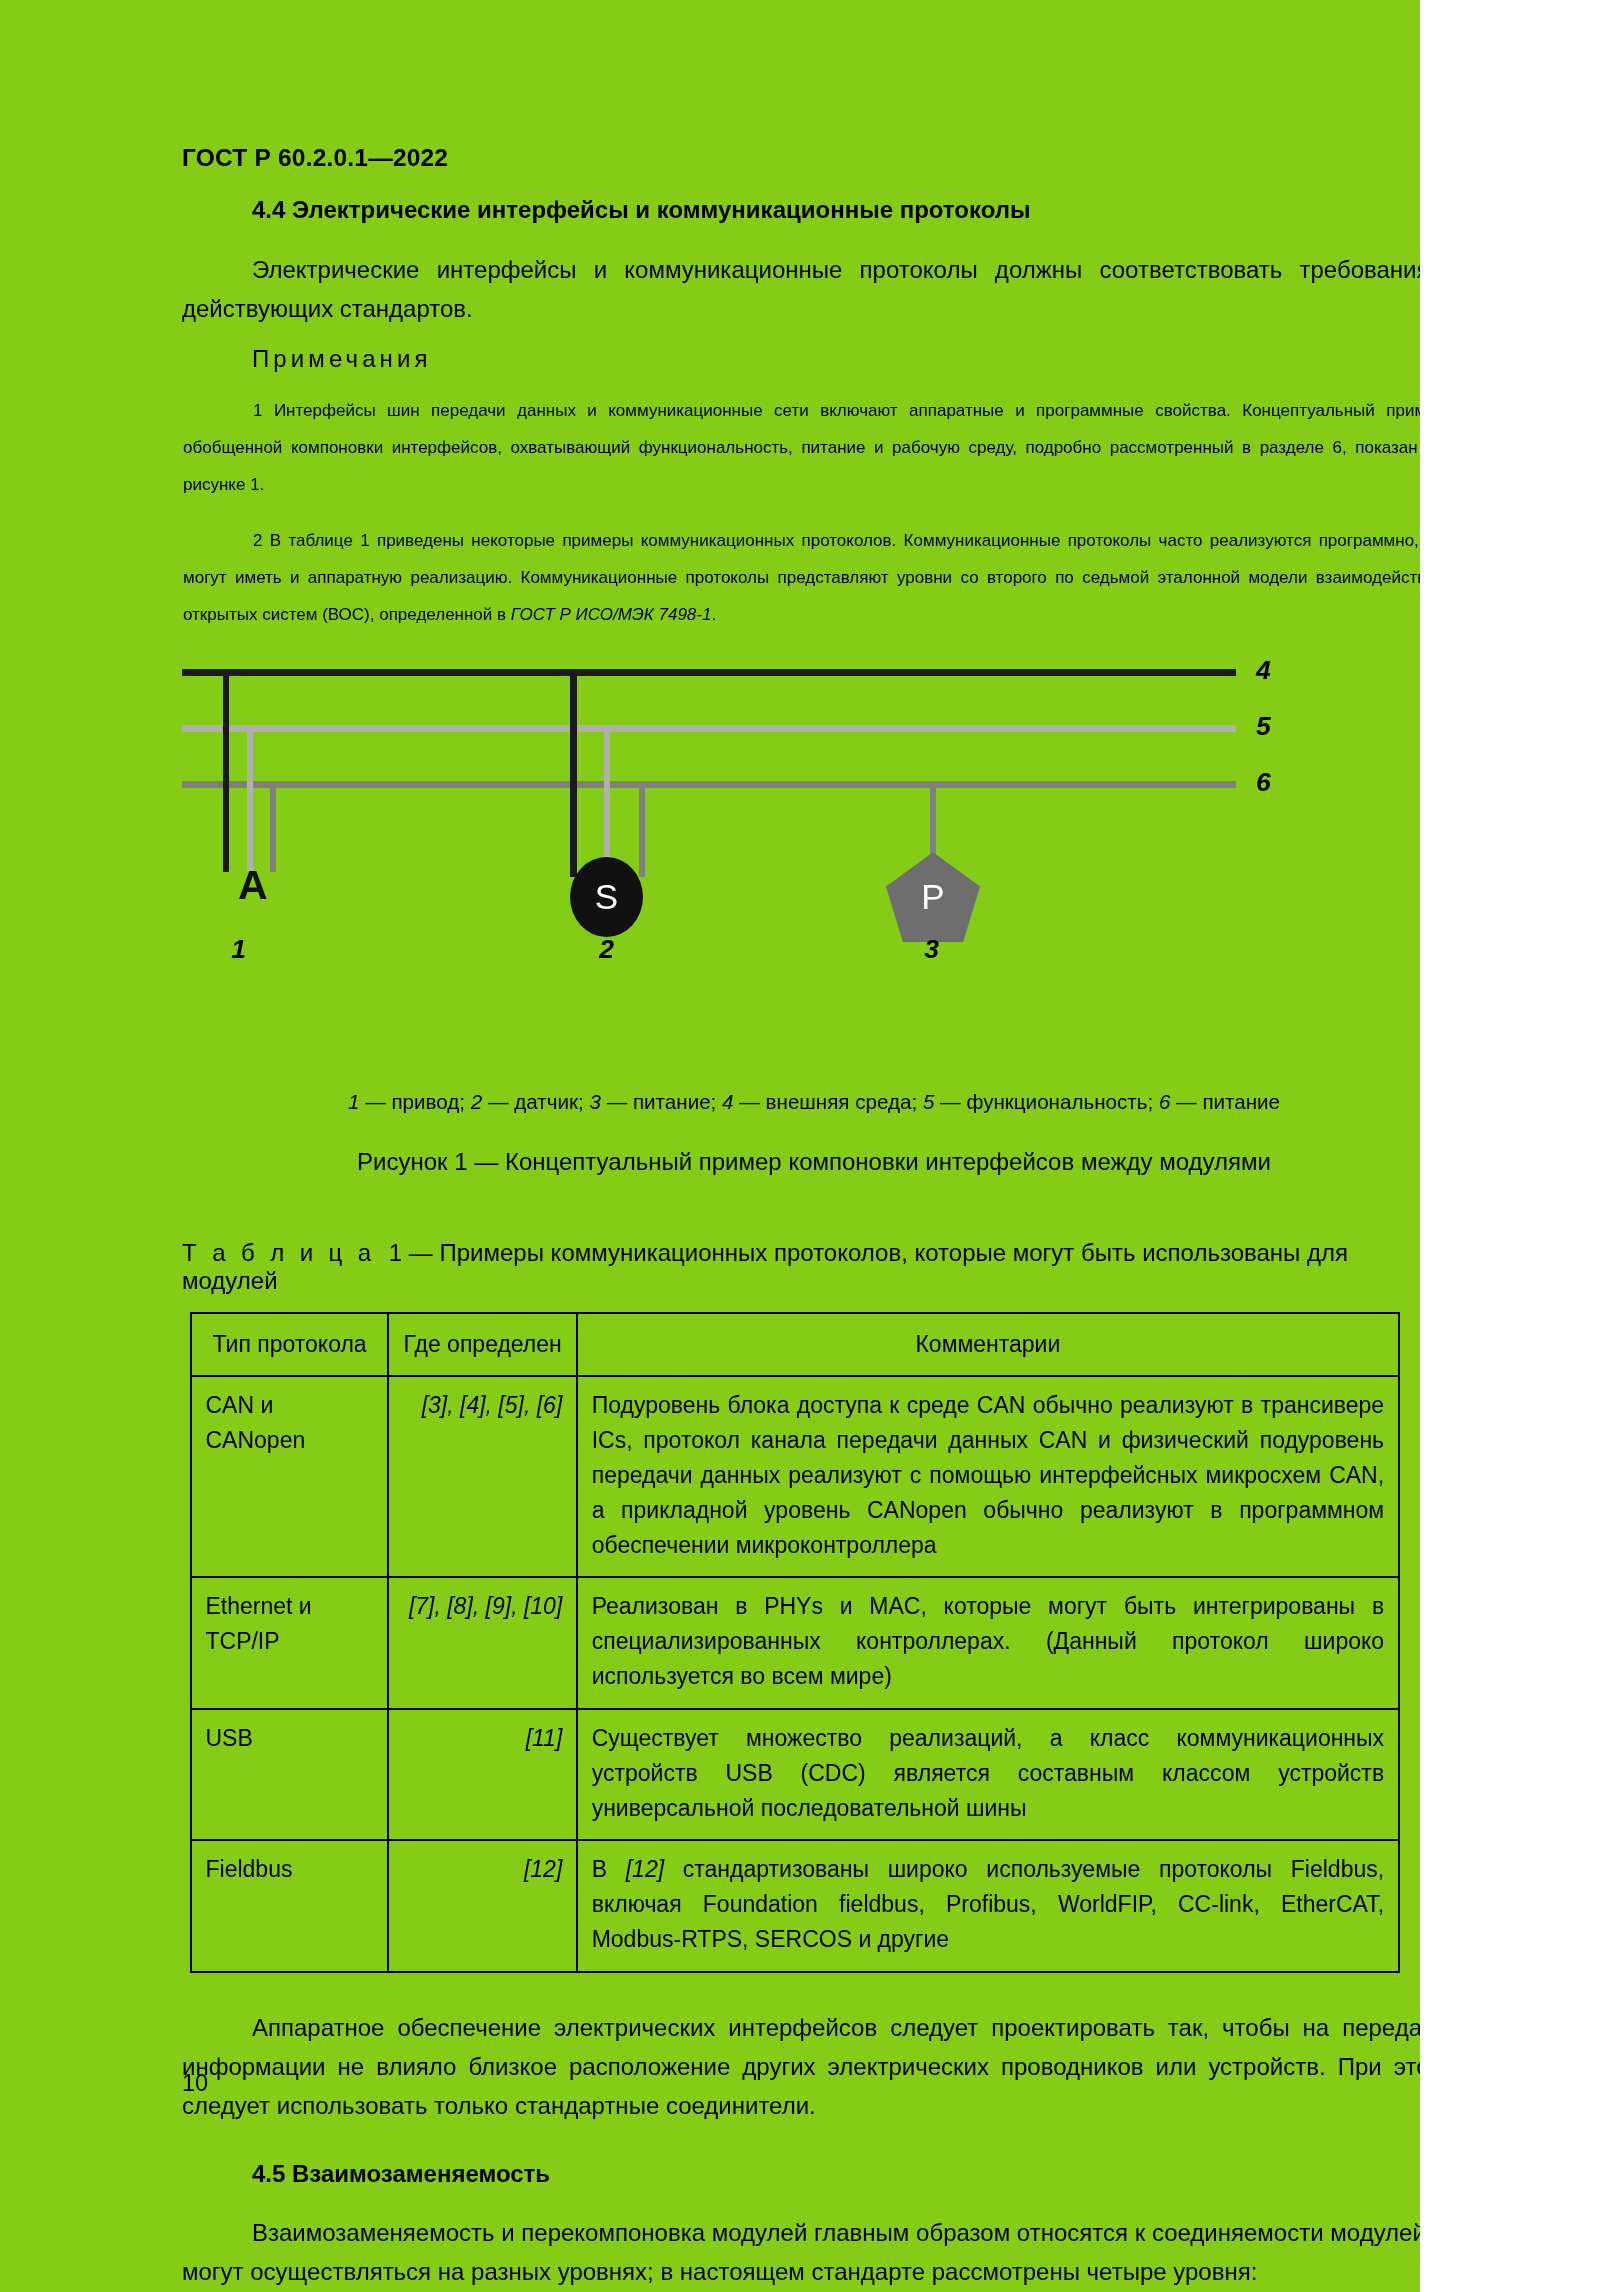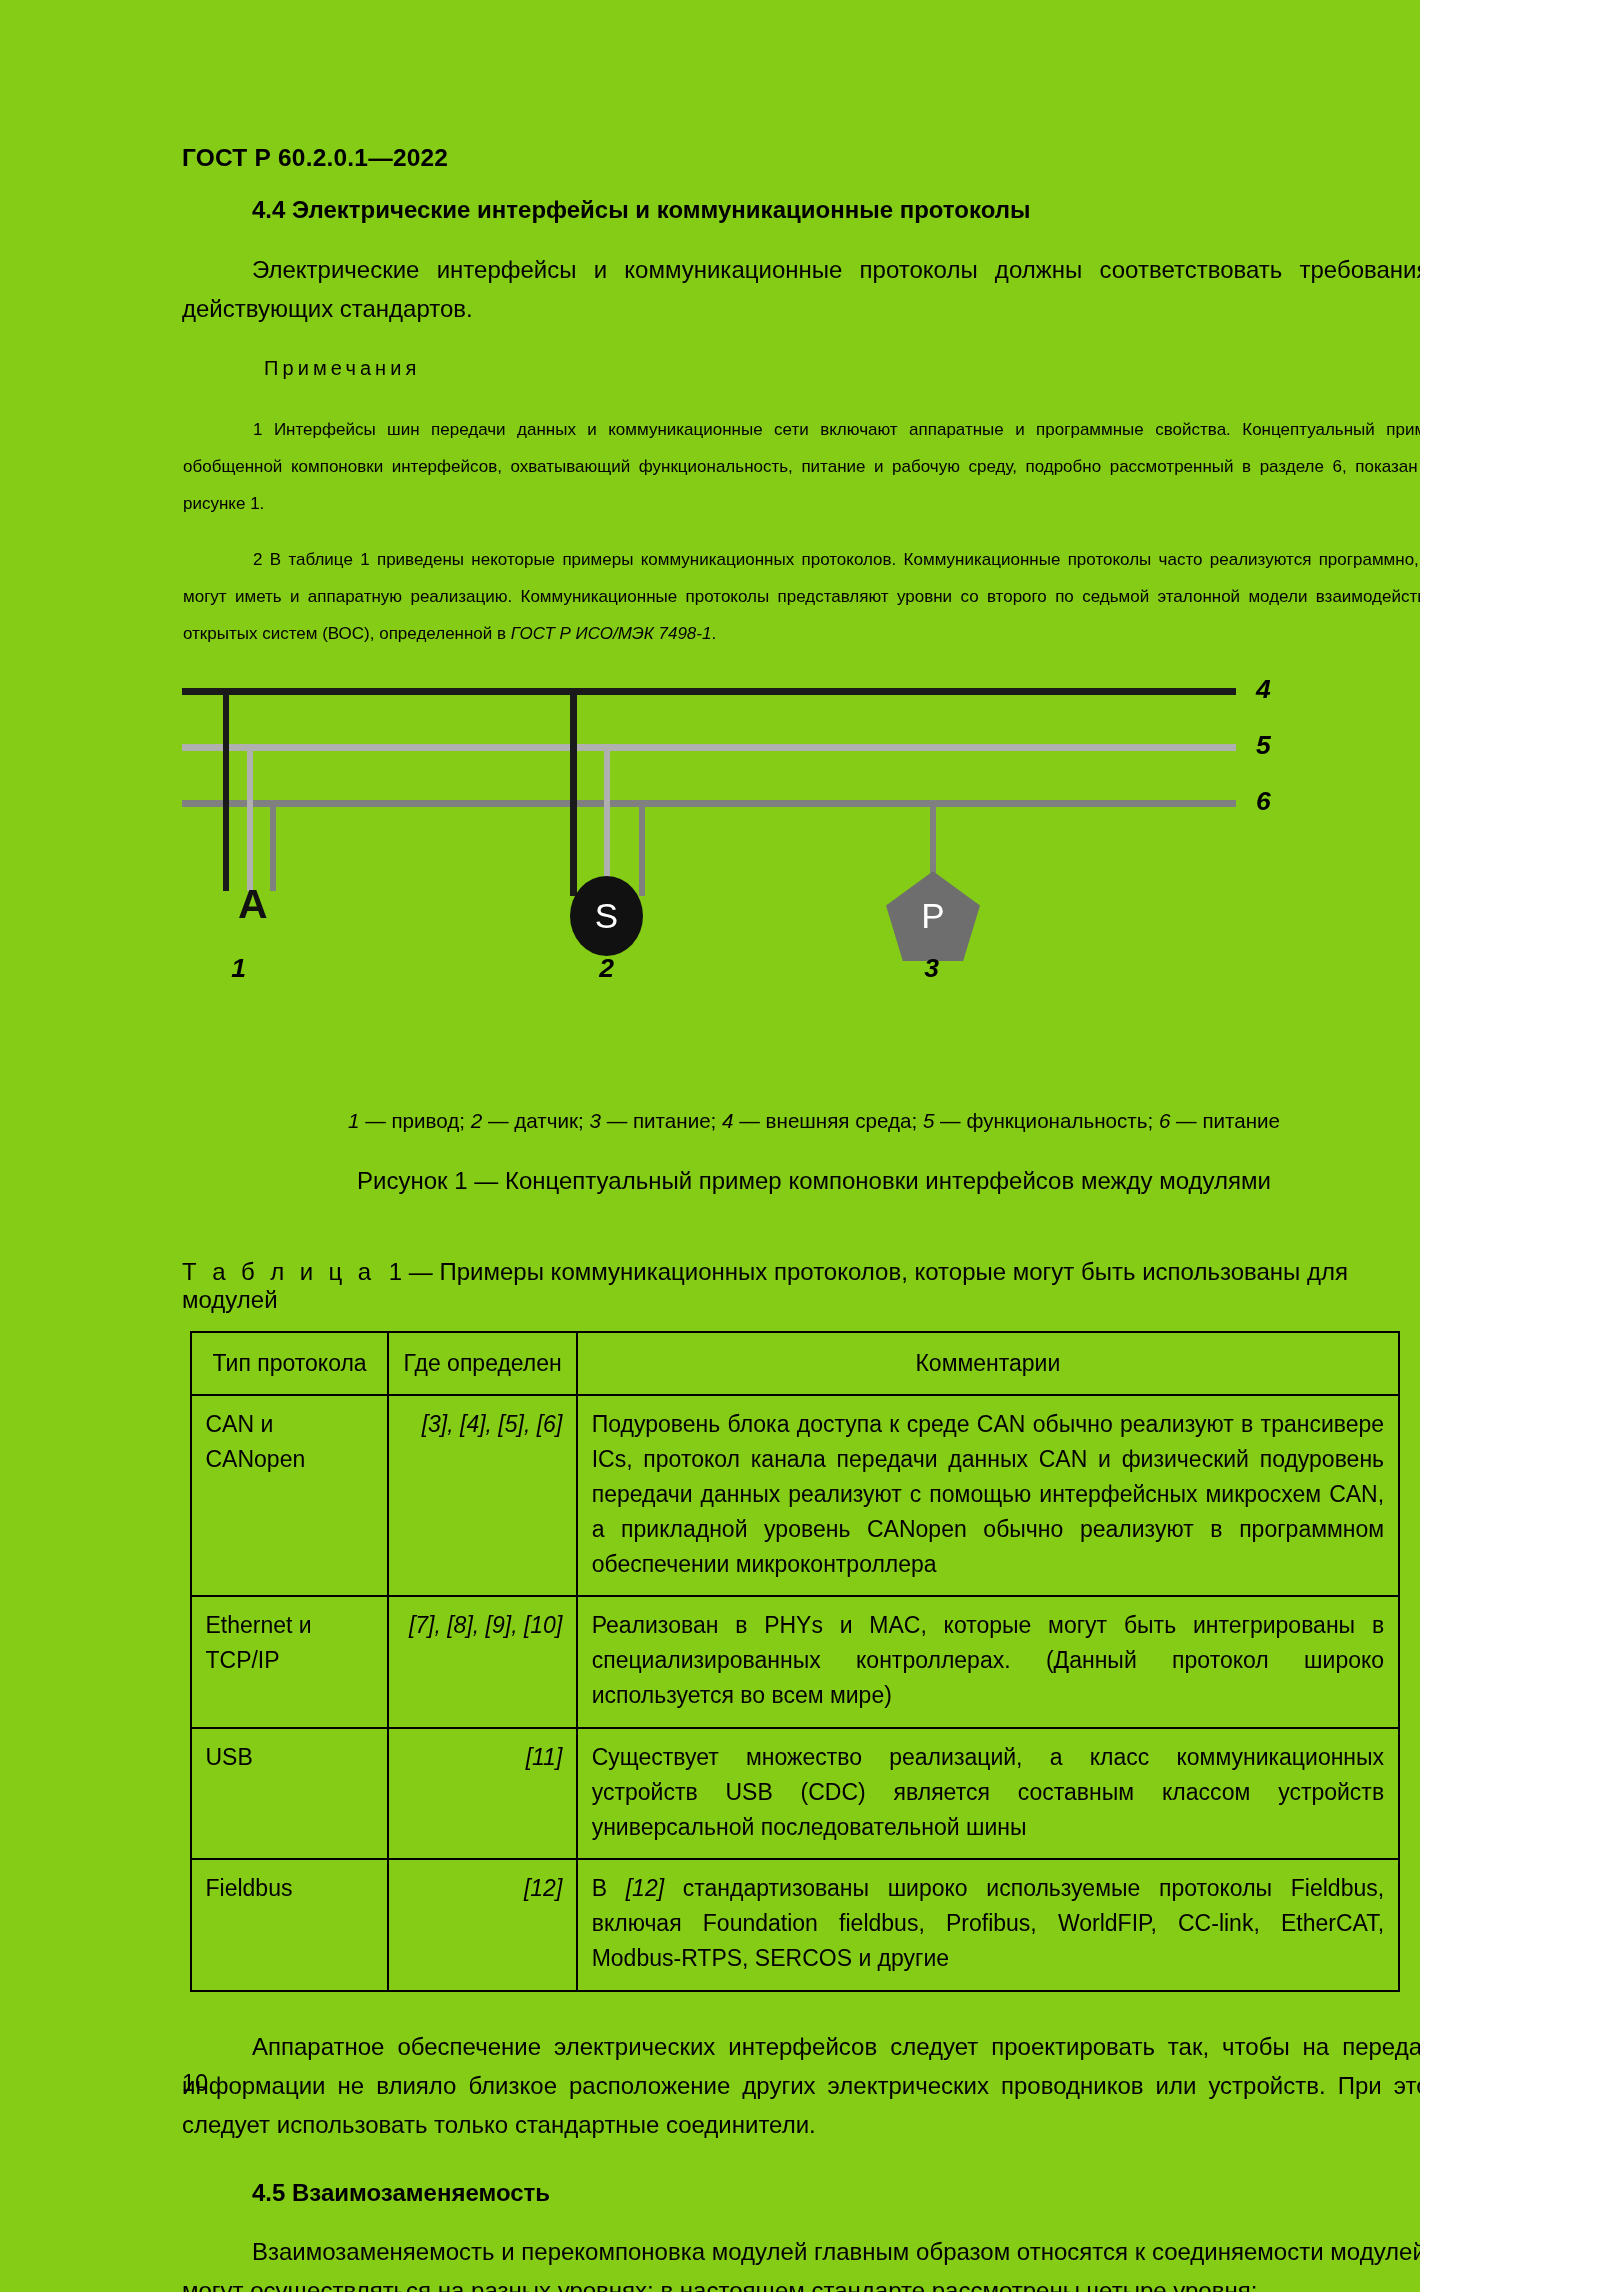--- a/index.html
+++ b/index.html
@@ -45,22 +45,22 @@
   }
   p.body {
     font-size: 24px;
     line-height: 39px;
     margin: 0;
     text-align: justify;
     text-indent: 70px;
     hyphens: manual;
   }
   .note-title {
-    font-size: 20px;
-    margin: 12px;
+    font-size: 24px;
+    margin: 0;
     padding-left: 70px;
     letter-spacing: 4.1px;
   }
   p.note {
     font-size: 17px;
     line-height: 37px;
     margin: 1px;
     text-align: justify;
     text-indent: 70px;
   }

